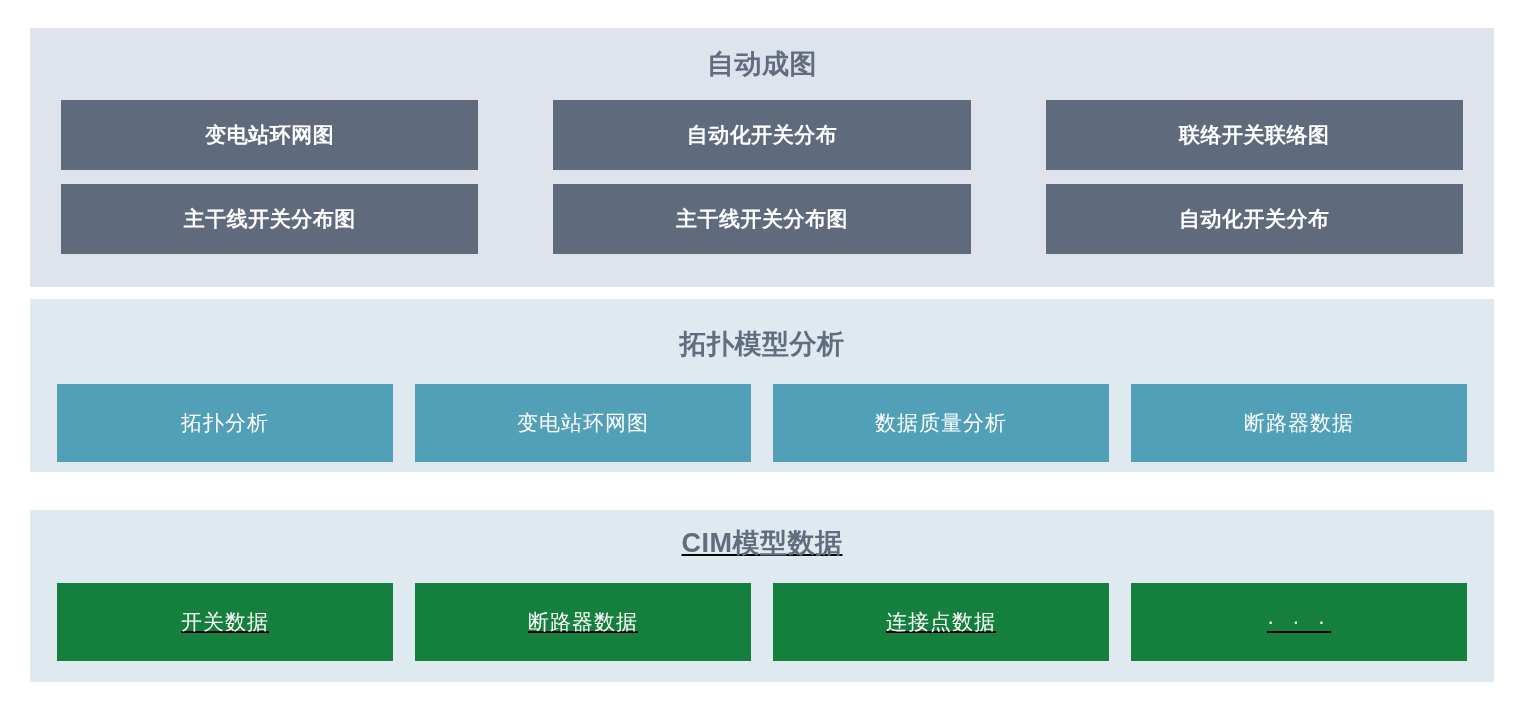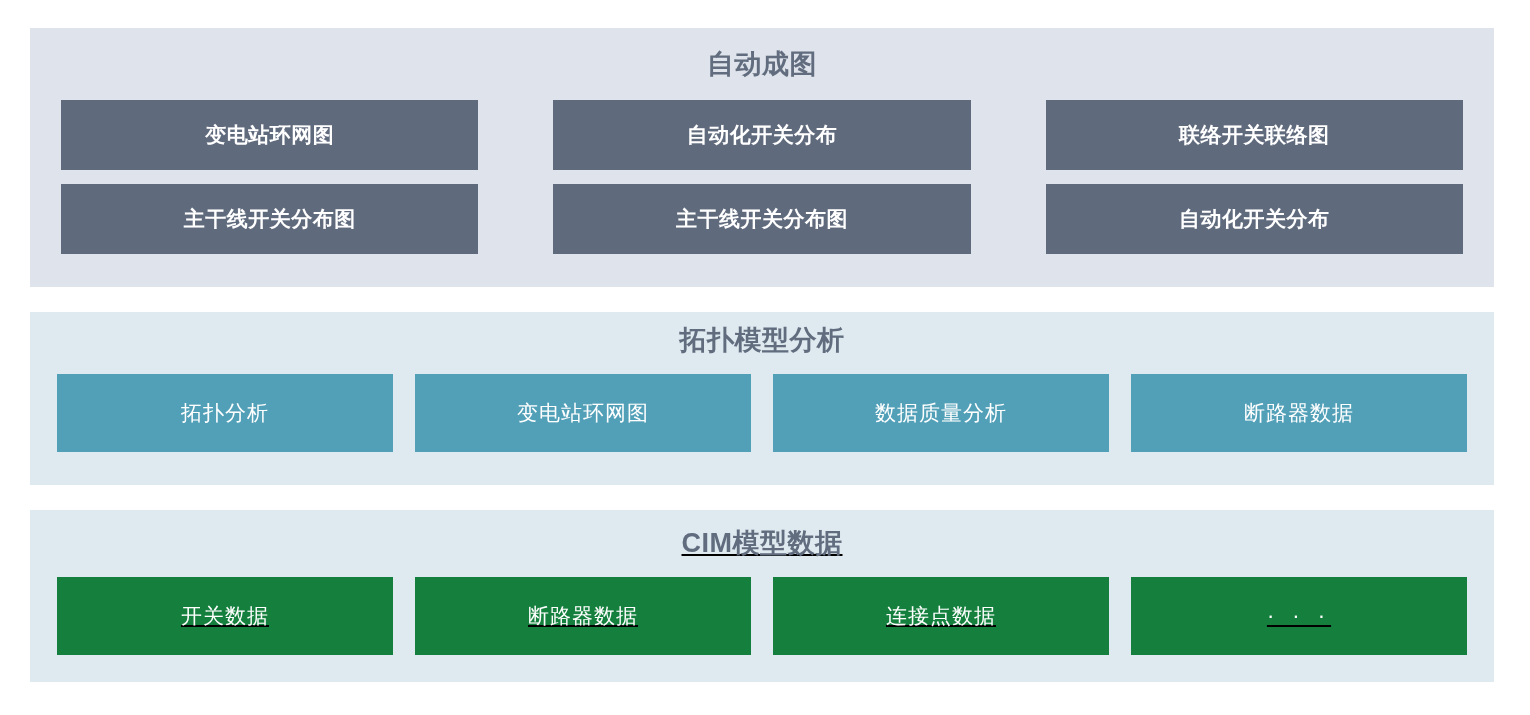--- a/index.html
+++ b/index.html
@@ -66,39 +66,39 @@
     align-items: center;
     justify-content: center;
     border: none;
     font-family: inherit;
     cursor: pointer;
     user-select: none;
   }
 
   
   .panel-topology {
-    top: 312px;
+    top: 299px;
     height: 173px;
     background: #dfeaf0;
-    padding-top: 11px;
+    padding-top: 28px;
   }
   .panel-topology .panel-title { font-size: 27px; line-height: 34px; }
 
   
   .panel-cim {
     top: 510px;
     height: 172px;
     background: #dfeaf0;
     padding-top: 16px;
     text-decoration: underline;
   }
   .panel-cim .panel-title { font-size: 27px; line-height: 34px; }
 
   .tile-row {
-    margin-top: 17px;
+    margin-top: 23px;
     display: flex;
     gap: 22px;
     padding: 0 27px;
   }
   .tile {
     flex: 1 1 0;
     height: 78px;
     display: flex;
     align-items: center;
     justify-content: center;

